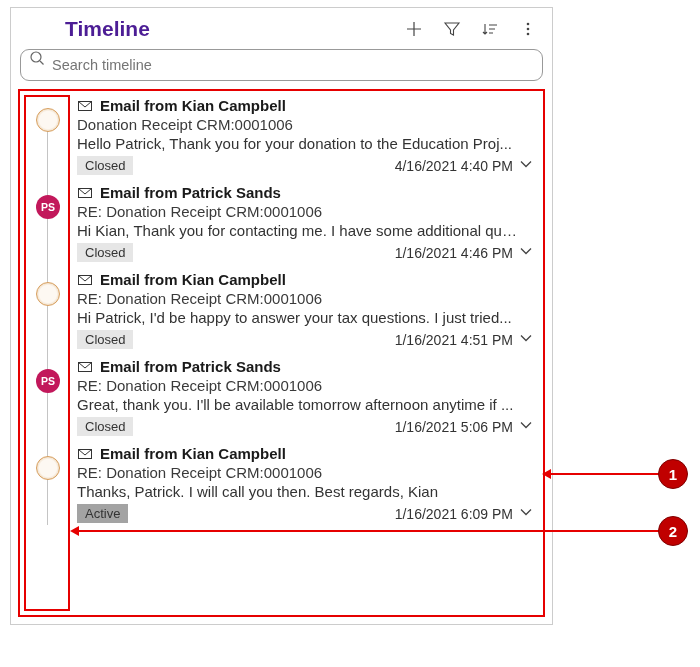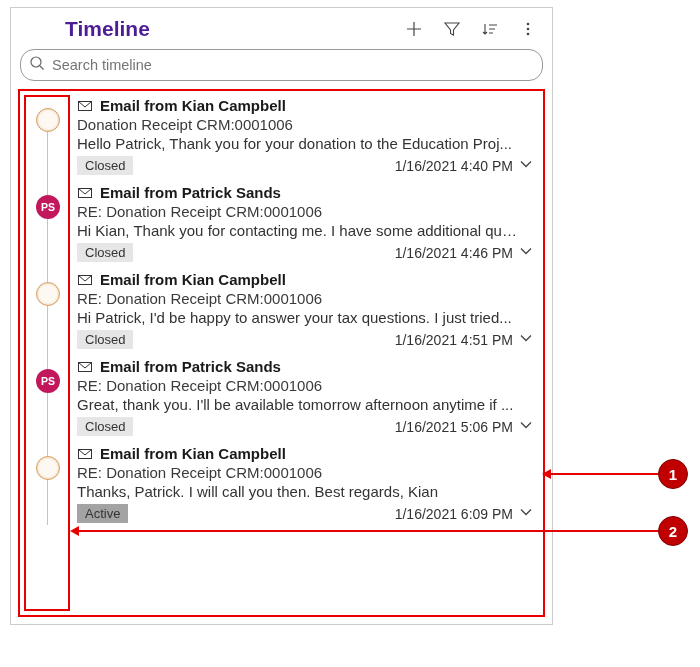--- a/index.html
+++ b/index.html
@@ -41,23 +41,22 @@
       align-items: center;
       justify-content: center;
       cursor: pointer;
       color: #444;
     }
     .search-row {
       padding: 0 9px 6px 9px;
     }
     .search-box {
       display: flex;
-      align-items: center;
       border: 1px solid #999;
-      border-radius: 14px;
+      border-radius: 9px;
       height: 32px;
       padding: 0 8px;
     }
     .search-box input {
       border: none;
       outline: none;
       font-size: 14.5px;
       width: 100%;
       color: #555;
       margin-left: 7px;
@@ -276,21 +275,21 @@
                   <rect x="1.5" y="3.5" width="13" height="9" stroke="#333" stroke-width="1" fill="none"></rect>
                   <path d="M1.5 3.5L8 9l6.5-5.5" stroke="#333" stroke-width="1" fill="none"></path>
                 </svg></span>
               <span class="item-title">Email from Kian Campbell</span>
             </div>
             <div class="item-subject">Donation Receipt CRM:0001006</div>
             <div class="item-preview">Hello Patrick,   Thank you for your donation to the Education Proj...</div>
             <div class="item-footer">
               <span class="status-badge closed">Closed</span>
               <div class="footer-right">
-                <span class="timestamp">1/16/2021 4:40 PM</span>
+                <span class="timestamp">4/16/2021 4:40 PM</span>
                 <span><svg class="chevron" viewBox="0 0 14 14">
                     <path d="M2 4.5l5 5 5-5" stroke="#444" stroke-width="1.3" fill="none"></path>
                   </svg></span>
               </div>
             </div>
           </div>
         </div>
         <div class="item">
           <div class="avatar ps">PS</div>
           <div class="item-body">

